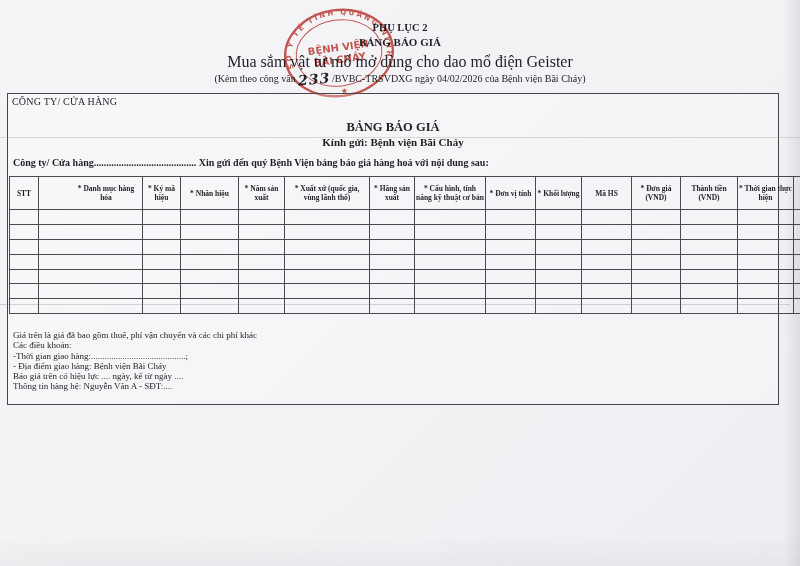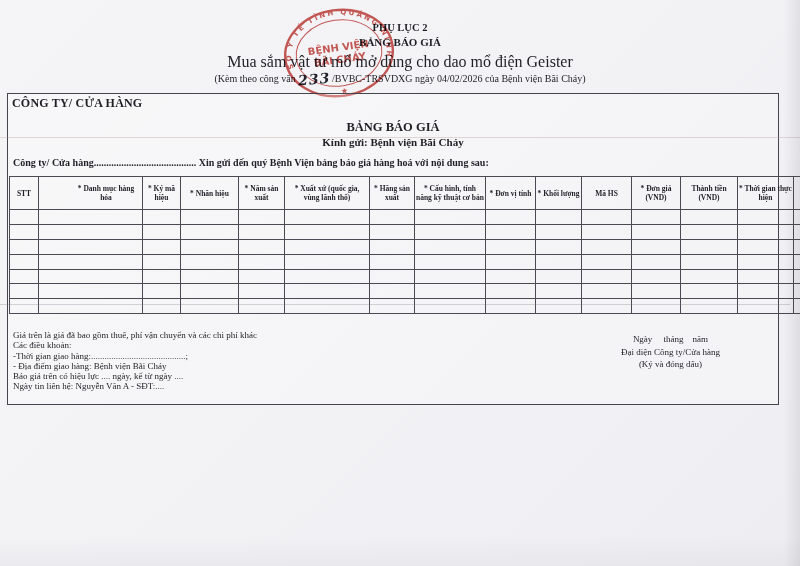--- a/index.html
+++ b/index.html
@@ -27,21 +27,21 @@
   
   .stamp{
     position:absolute;left:282px;top:7px;width:114px;height:92px;
     transform:rotate(-8deg);mix-blend-mode:multiply;opacity:.88;
   }
   
   .outer-box{
     position:absolute;left:7px;top:93px;width:770px;height:310px;
     border:1px solid #45454d;background:rgba(255,255,255,.25);
   }
-  .corner-label{position:absolute;left:4px;top:2px;font-weight:bold;font-size:12px;letter-spacing:.2px;}
+  .corner-label{position:absolute;left:4px;top:2px;font-weight:normal;font-size:10px;letter-spacing:.2px;}
   .form-title{position:absolute;left:0;top:26px;width:100%;text-align:center;font-weight:bold;font-size:12.5px;}
   .form-recipient{position:absolute;left:0;top:42px;width:100%;text-align:center;font-weight:bold;font-size:11px;}
   .form-intro{position:absolute;left:5px;top:63px;width:740px;font-weight:bold;font-size:10px;}
   
   table.quote{
     position:absolute;left:1px;top:82px;width:768px;
     border-collapse:collapse;table-layout:fixed;
   }
   table.quote th,table.quote td{border:1px solid #4a4a52;padding:0 1px;}
   table.quote th{
@@ -237,27 +237,22 @@
           </tr>
         </tbody>
     </table>
 
     <div class="notes">
         <div>Giá trên là giá đã bao gồm thuế, phí vận chuyển và các chi phí khác</div>
         <div>Các điều khoản:</div>
         <div>-Thời gian giao hàng:..........................................;</div>
         <div>- Địa điểm giao hàng: Bệnh viện Bãi Cháy</div>
         <div>Báo giá trên có hiệu lực .... ngày, kể từ ngày ....</div>
-        <div>Ngày tin liên hệ: Nguyễn Văn A - SĐT:....</div>
+        <div>Thông tin hàng hệ: Nguyễn Văn A - SĐT:....</div>
       </div>
 
-    <div class="sig">
-      <div class="date-line">Ngày     tháng    năm</div>
-      <div>Đại diện Công ty/Cửa hàng</div>
-      <div>(Ký và đóng dấu)</div>
-    </div>
   </div>
 
   <div class="artifact-1"></div>
   <div class="artifact-2"></div>
   <div class="edge-shadow"></div>
   <div class="bottom-shade"></div>
 </div>
 
 </body></html>

